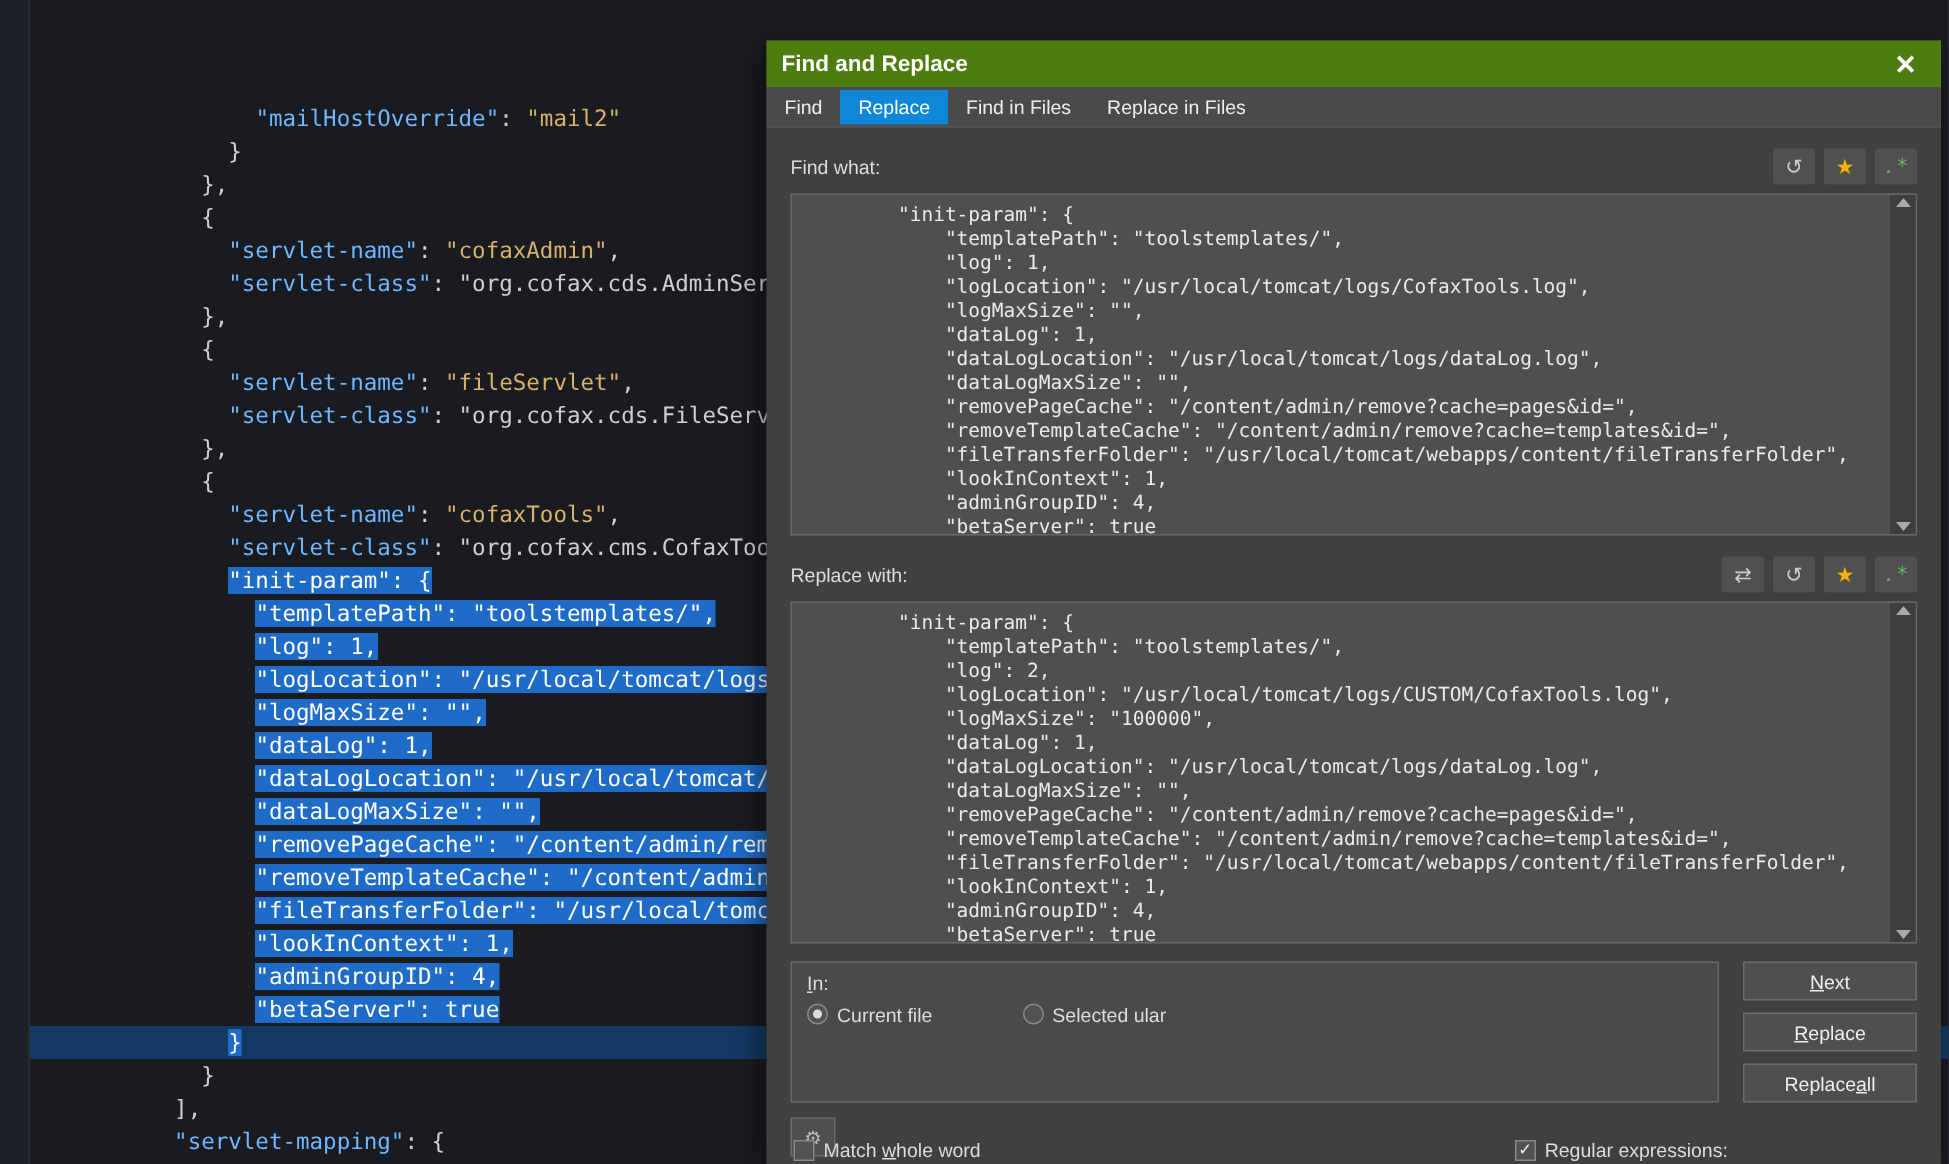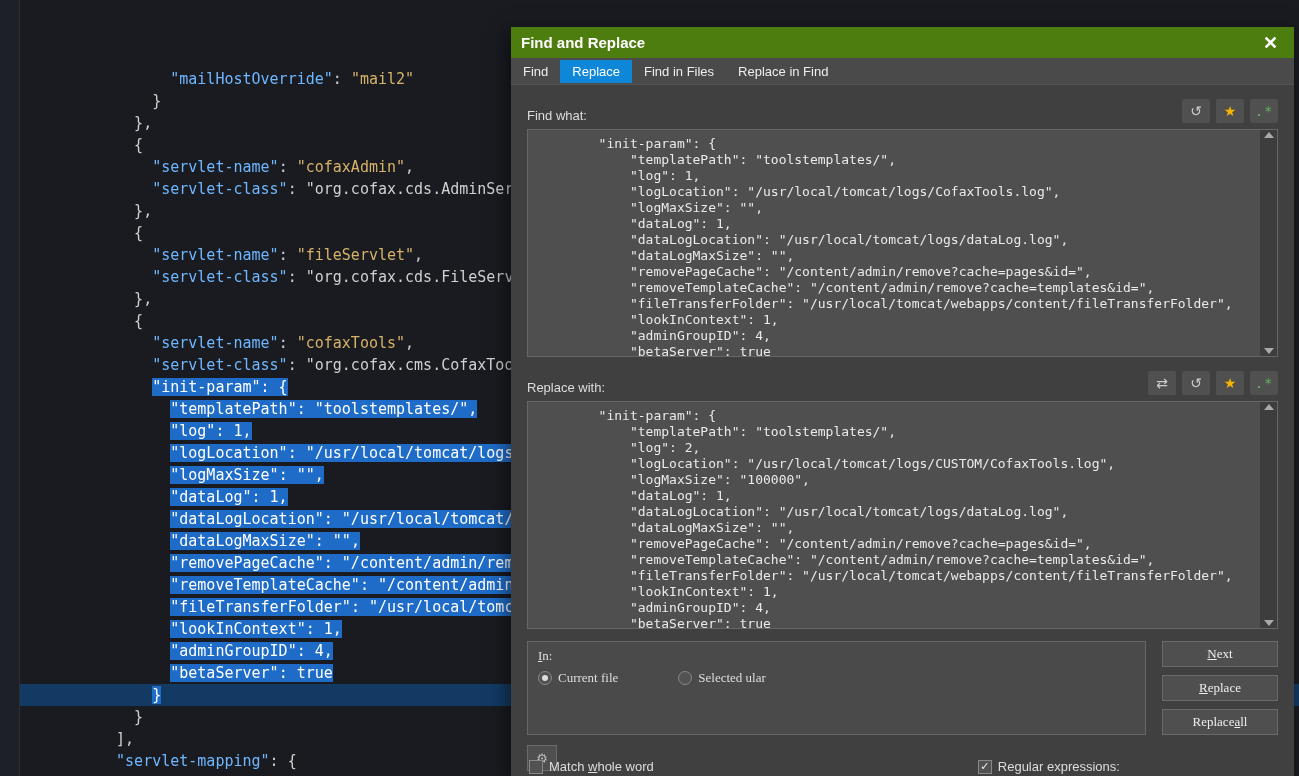--- a/index.html
+++ b/index.html
@@ -88,21 +88,21 @@
   }
   .tabstrip .tab.active {
     background: #0e87d8;
     color: #fff;
   }
   .section-label {
     margin: 14px 16px 6px 16px;
     font-size: 13px;
     color: #ddd;
     display:flex;
-    align-items:flex-end;
+    align-items:center;
   }
   .toolbar-icons {
     margin-left: auto;
     display: flex;
     gap: 6px;
   }
   .iconbtn {
     width: 28px; height: 24px;
     background: #505050;
     display:flex;align-items:center;justify-content:center;
@@ -143,32 +143,31 @@
   .scroll-arrow {
     width:0;height:0;border-left:5px solid transparent;border-right:5px solid transparent;
     border-bottom:6px solid #aaa;
   }
   .scroll-arrow.down { transform: rotate(180deg); }
 
   .in-box {
     margin: 12px 16px 0 16px;
     display:flex;
     gap:16px;
-    font-family:Liberation Serif, serif;
   }
   .in-panel {
     flex:1;
     background:#4a4a4a;
     border:1px solid #666;
     padding:6px 10px 10px 10px;
   }
   .in-panel .lbl { font-size:13px; margin-bottom:6px; text-decoration:underline; text-decoration-color:transparent;}
   .radio-row { display:flex; gap:60px; margin-top:4px; margin-bottom:8px;}
   .radio {
-    display:flex; align-items:center; gap:6px; cursor:pointer;
+    display:flex; align-items:flex-start; gap:6px; cursor:pointer;
   }
   .radio .dot {
     width:14px;height:14px;border-radius:50%;border:1px solid #888;background:#525252;
     display:flex;align-items:center;justify-content:center;
   }
   .radio.checked .dot::after{
     content:"";width:6px;height:6px;border-radius:50%;background:#ddd;
   }
   .btncol {
     width:116px;
@@ -191,21 +190,21 @@
     gap:12px;
   }
   .cog {
     width:30px;height:26px;background:#4f4f4f;border:1px solid #6a6a6a;
     display:flex;align-items:center;justify-content:center;cursor:pointer;color:#bbb;
   }
   .checkrow {
     position:absolute;
     left:16px; right:16px; bottom:0;
     display:flex;
-    gap:24px;
+    gap:56px;
     padding:4px 0 2px 2px;
     color:#ddd;
   }
   .check {
     display:flex;align-items:center;gap:6px;cursor:pointer;
   }
   .check .box {
     width:14px;height:14px;border:1px solid #888;background:#525252;
     display:flex;align-items:center;justify-content:center;font-size:11px;color:#eee;
   }
@@ -222,21 +221,21 @@
 <div class="dialog">
   <div class="dialog-title">
     <span>Find and Replace</span>
     <span class="close">✕</span>
   </div>
 
   <div class="tabstrip">
     <div class="tab">Find</div>
     <div class="tab active">Replace</div>
     <div class="tab">Find in Files</div>
-    <div class="tab">Replace in Find</div>
+    <div class="tab">Replace in Files</div>
   </div>
 
   <div class="section-label">
     <span>Find what:</span>
     <div class="toolbar-icons">
       <div class="iconbtn">↺</div>
       <div class="iconbtn star">★</div>
       <div class="iconbtn regex">.*</div>
     </div>
   </div>

